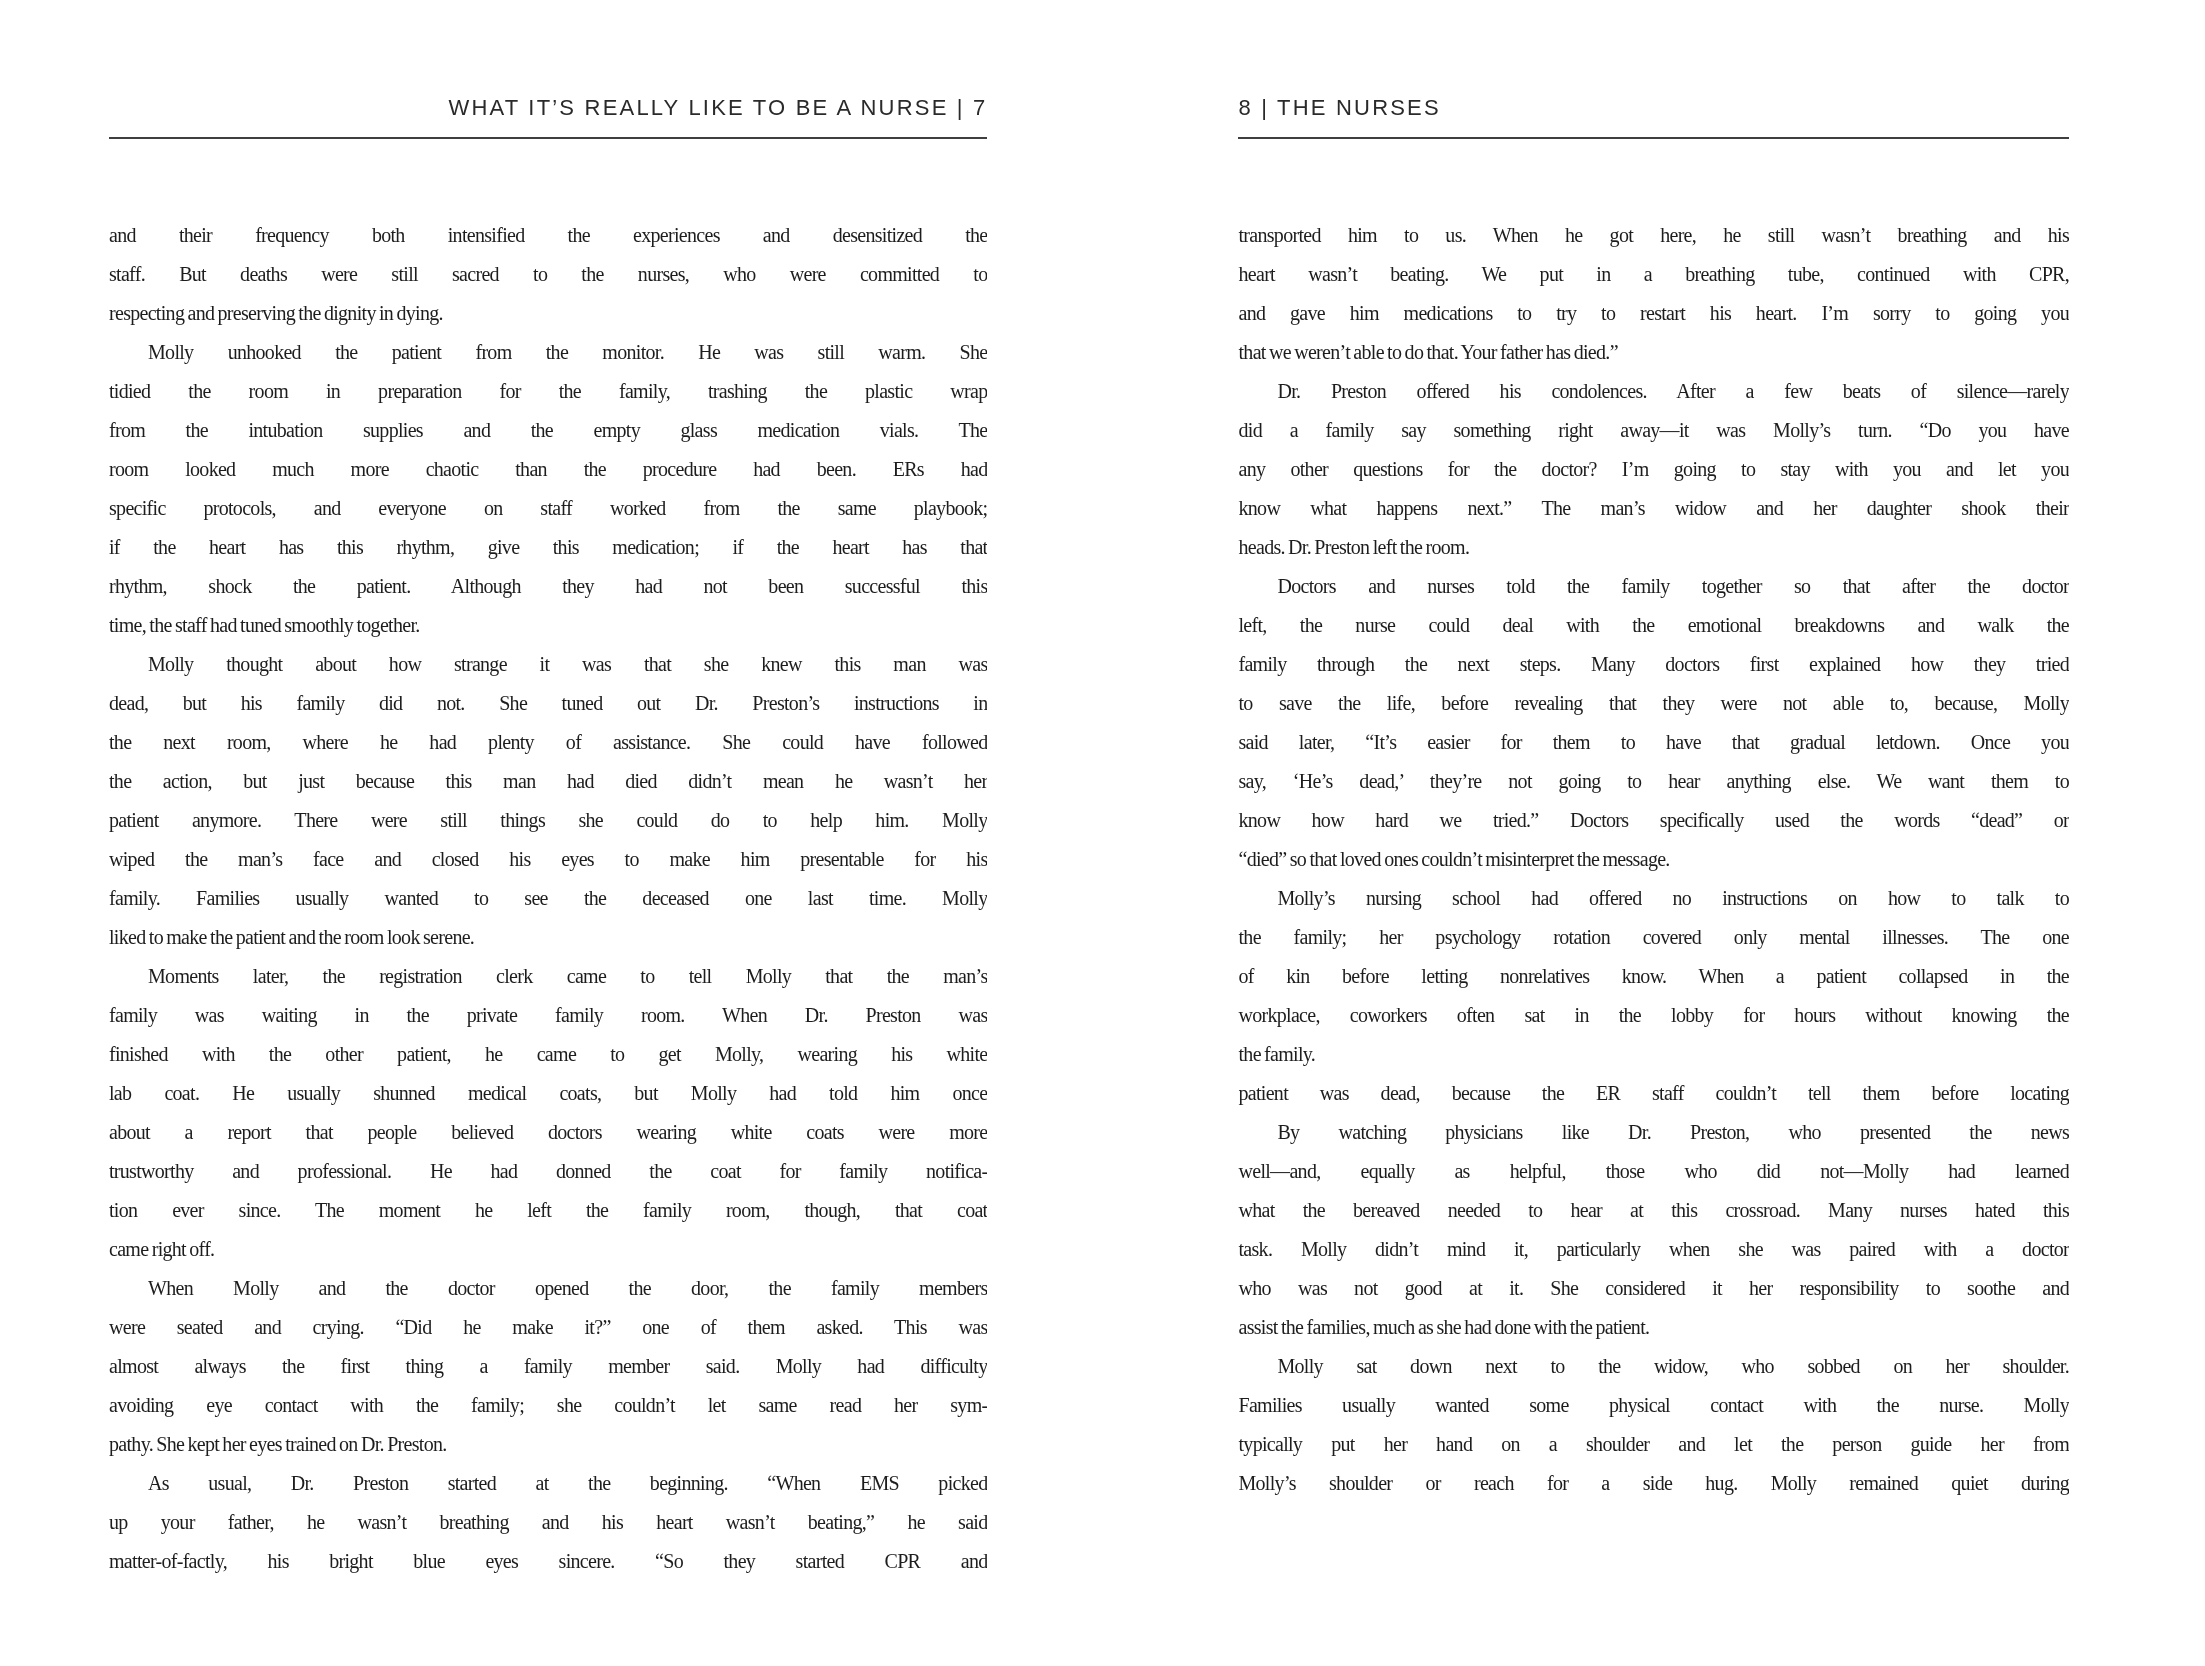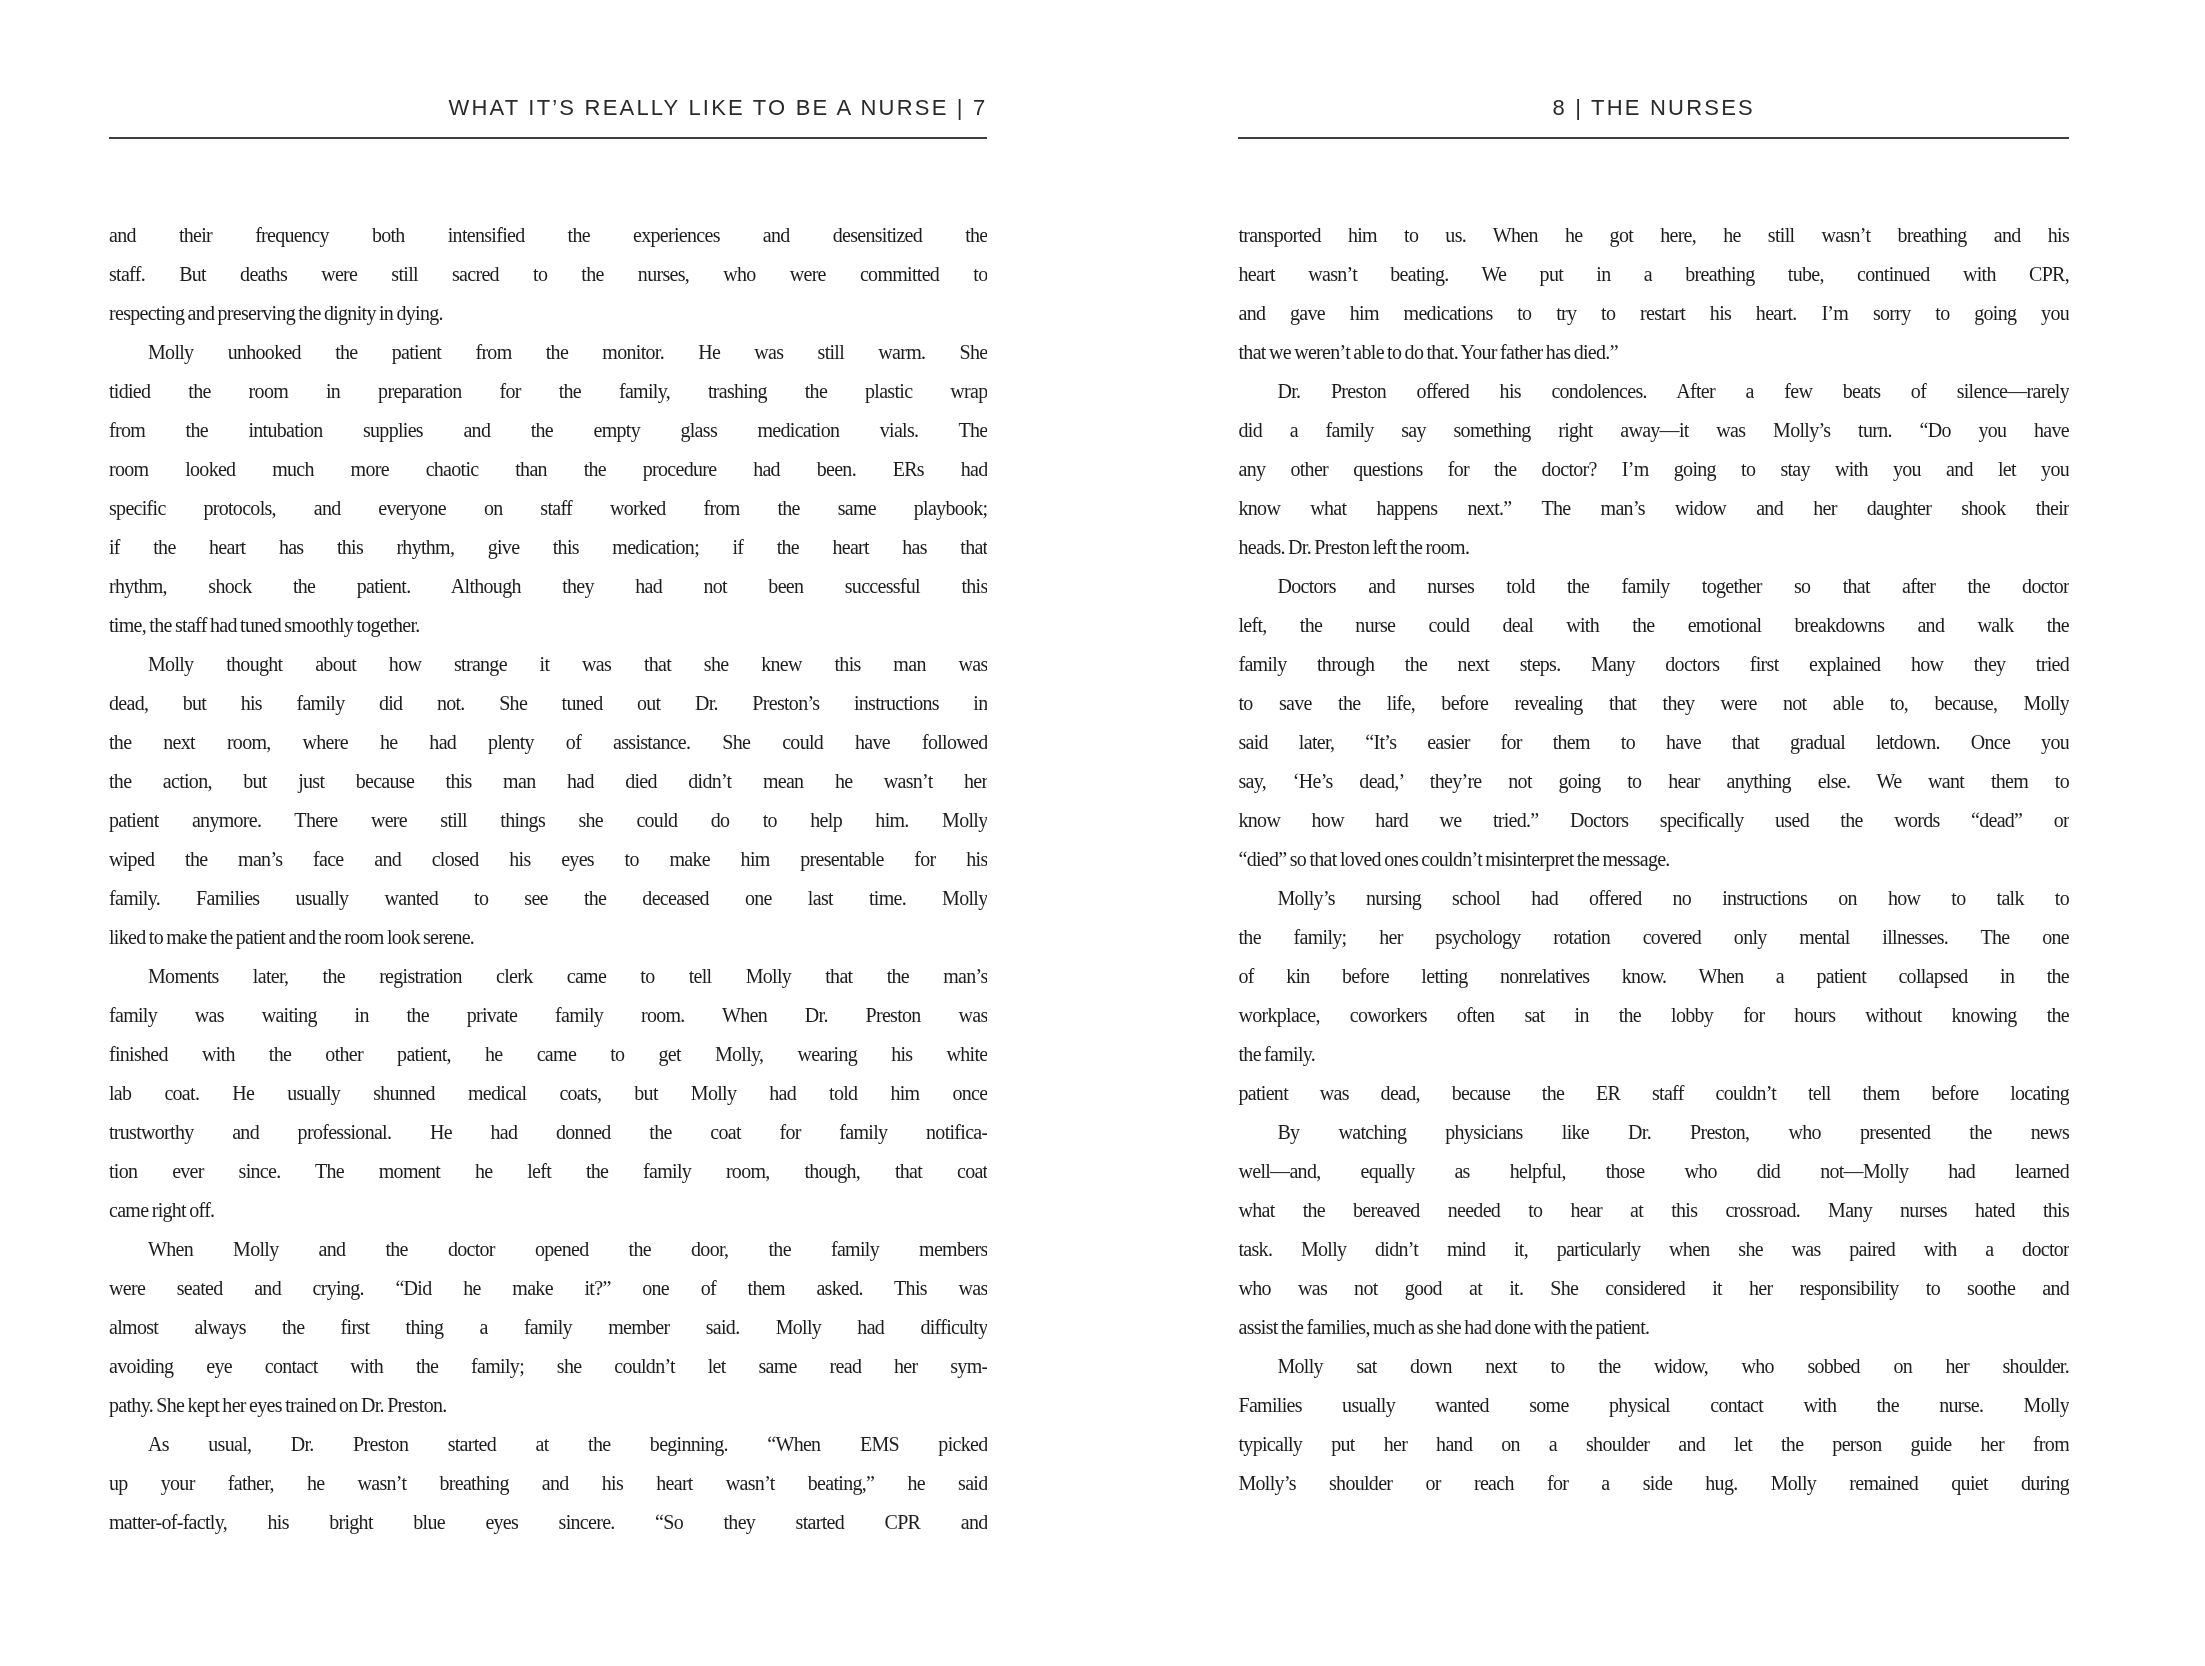--- a/index.html
+++ b/index.html
@@ -27,21 +27,21 @@
   .running-head {
     font-family: "Liberation Sans", sans-serif;
     font-size: 22px;
     line-height: 25.4px;
     letter-spacing: 2.2px;
     color: var(--header_text, #2a2a2a);
     font-weight: 400;
     white-space: nowrap;
   }
   .rh-right { text-align: right; }
-  .rh-left  { text-align: center; }
+  .rh-left  { text-align: left; }
 
   .head-rule {
     border: none;
     border-top: 2.5px solid var(--rule, #3f3f3f);
     margin: 17px 0 0 0;
   }
 
   .body-text {
     margin-top: 77px;
     font-size: 20px;
@@ -101,20 +101,21 @@
           <div class="line full">patient anymore. There were still things she could do to help him. Molly</div>
           <div class="line full">wiped the man’s face and closed his eyes to make him presentable for his</div>
           <div class="line full">family. Families usually wanted to see the deceased one last time. Molly</div>
           <div class="line">liked to make the patient and the room look serene.</div>
         </div>
         <div class="paragraph">
           <div class="line full indent">Moments later, the registration clerk came to tell Molly that the man’s</div>
           <div class="line full">family was waiting in the private family room. When Dr. Preston was</div>
           <div class="line full">finished with the other patient, he came to get Molly, wearing his white</div>
           <div class="line full">lab coat. He usually shunned medical coats, but Molly had told him once</div>
+          <div class="line full">about a report that people believed doctors wearing white coats were more</div>
           <div class="line full">trustworthy and professional. He had donned the coat for family notifica-</div>
           <div class="line full">tion ever since. The moment he left the family room, though, that coat</div>
           <div class="line">came right off.</div>
         </div>
         <div class="paragraph">
           <div class="line full indent">When Molly and the doctor opened the door, the family members</div>
           <div class="line full">were seated and crying. “Did he make it?” one of them asked. This was</div>
           <div class="line full">almost always the first thing a family member said. Molly had difficulty</div>
           <div class="line full">avoiding eye contact with the family; she couldn’t let same read her sym-</div>
           <div class="line">pathy. She kept her eyes trained on Dr. Preston.</div>

